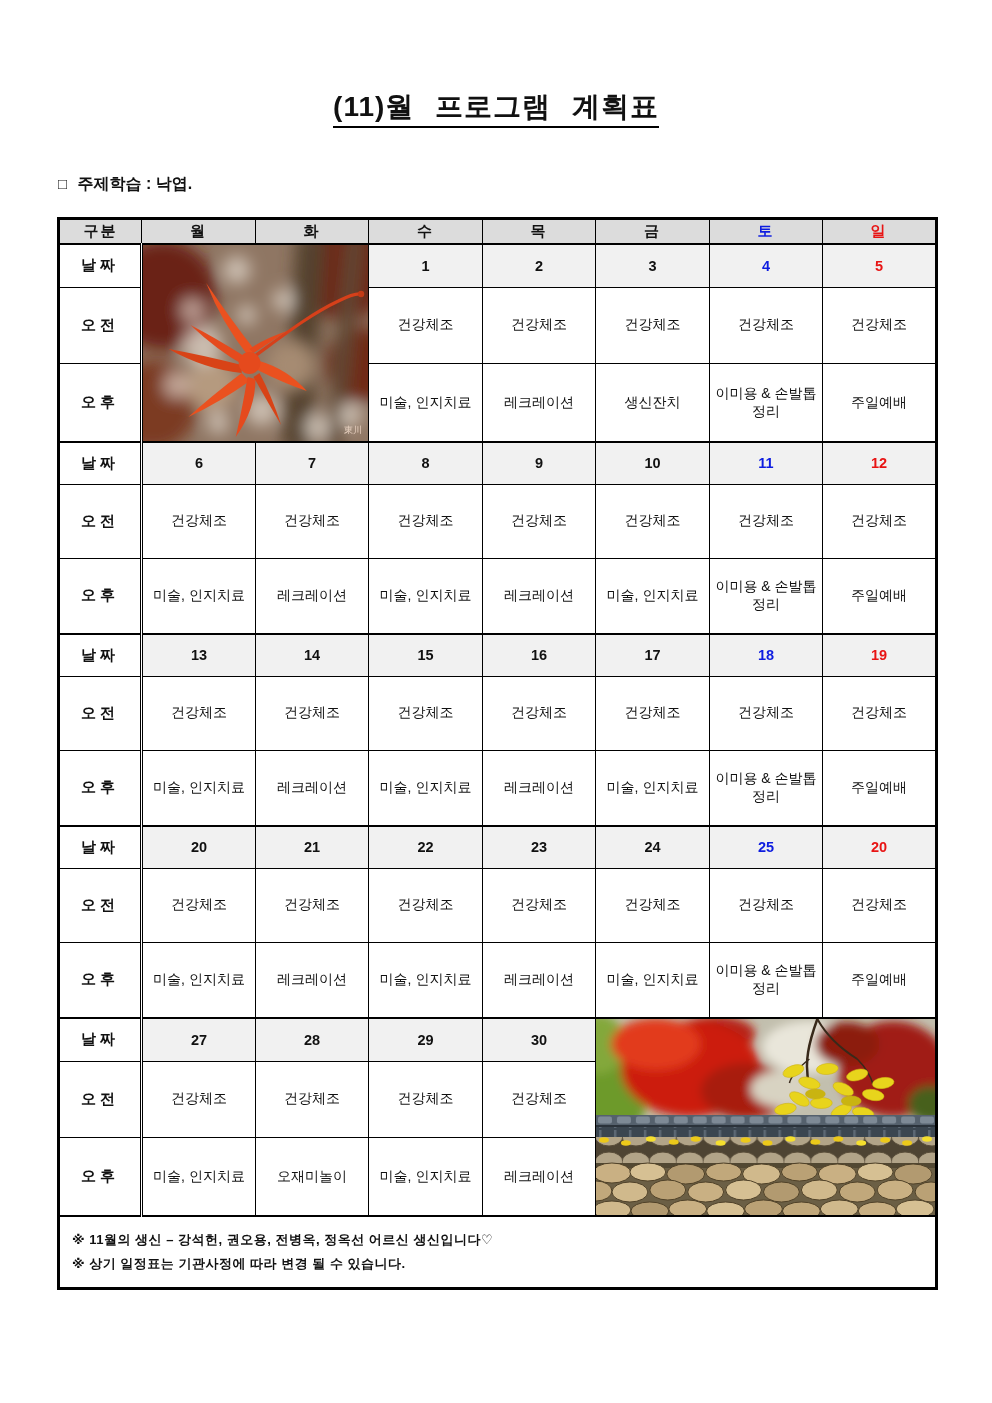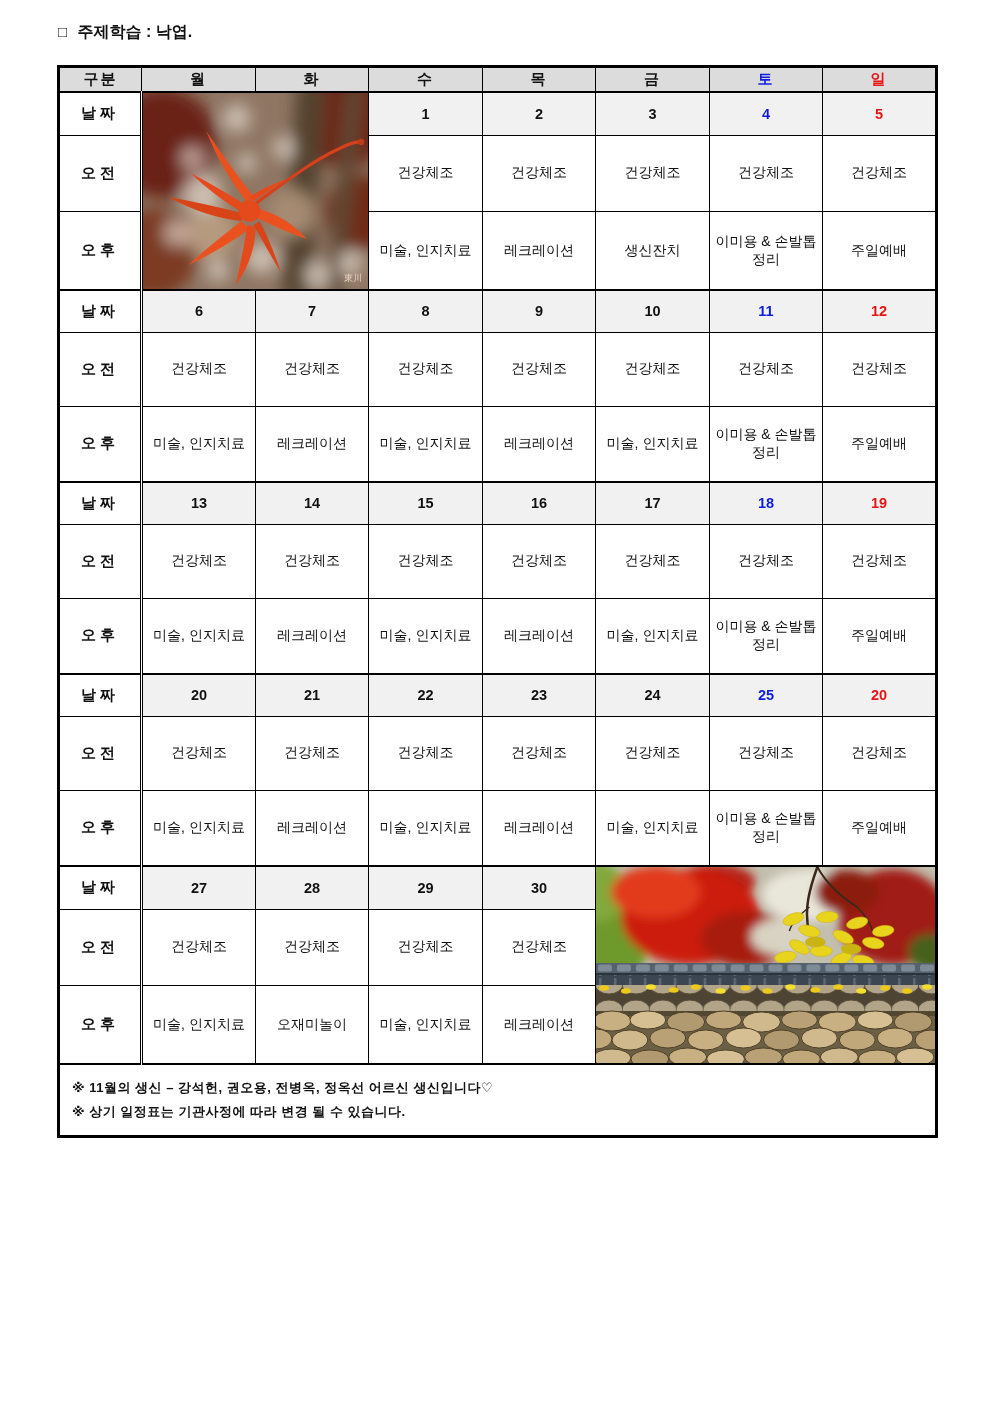--- a/index.html
+++ b/index.html
@@ -10,21 +10,21 @@
     color:#111;
   }
   .page { width:992px; height:1403px; position:relative; overflow:hidden; }
 
   
   .title-wrap { padding-top:88px; text-align:center; }
   .title-wrap h1 { margin:0; font-size:28px; font-weight:bold; letter-spacing:1px; word-spacing:12px; }
   .title-text { border-bottom:2.5px solid #000; padding-bottom:4px; }
 
   
-  .topic { margin:22px 0 0 58px; font-size:16px; font-weight:bold; }
+  .topic { margin:48px 0 0 58px; font-size:16px; font-weight:bold; }
   .topic .bullet { font-size:15px; margin-right:6px; }
 
   
   table { border-collapse:collapse; table-layout:fixed; width:878px; margin:22px 0 0 57px;
           border:3px solid #000; }
   th, td { border:1px solid #000; text-align:center; vertical-align:middle;
            font-size:14px; font-weight:normal; padding:2px; overflow:hidden; }
   .header-row th { height:23px; background:var(--header-bg,#dcdcdc); font-size:15px;
                    font-weight:bold; border-bottom:2px solid #000; letter-spacing:2px; }
   .row-label { background:#fff; font-weight:bold; font-size:15px; letter-spacing:4px;
@@ -51,20 +51,23 @@
                gap:10px; margin:10px 57px 0 0; }
   .brand-mark { display:flex; flex-direction:column; align-items:center; width:56px; }
   .brand-caption { font-size:6.5px; color:var(--logo-teal,#35a188); letter-spacing:1.5px; font-weight:bold; }
   .brand-name { font-size:17px; font-weight:bold; color:var(--brand-text,#1f3320); letter-spacing:5px; }
 </style>
 </head>
 <body>
 
 <div class="page">
 
+  <div class="title-wrap">
+    <h1><span class="title-text">(11)월 프로그램 계획표</span></h1>
+  </div>
 
   <div class="topic">
     <span class="bullet">□</span>
     <span>주제학습 : 낙엽.</span>
   </div>
 
   <table id="schedule-table">
     <colgroup>
       <col style="width:83px">
         <col style="width:114px">

